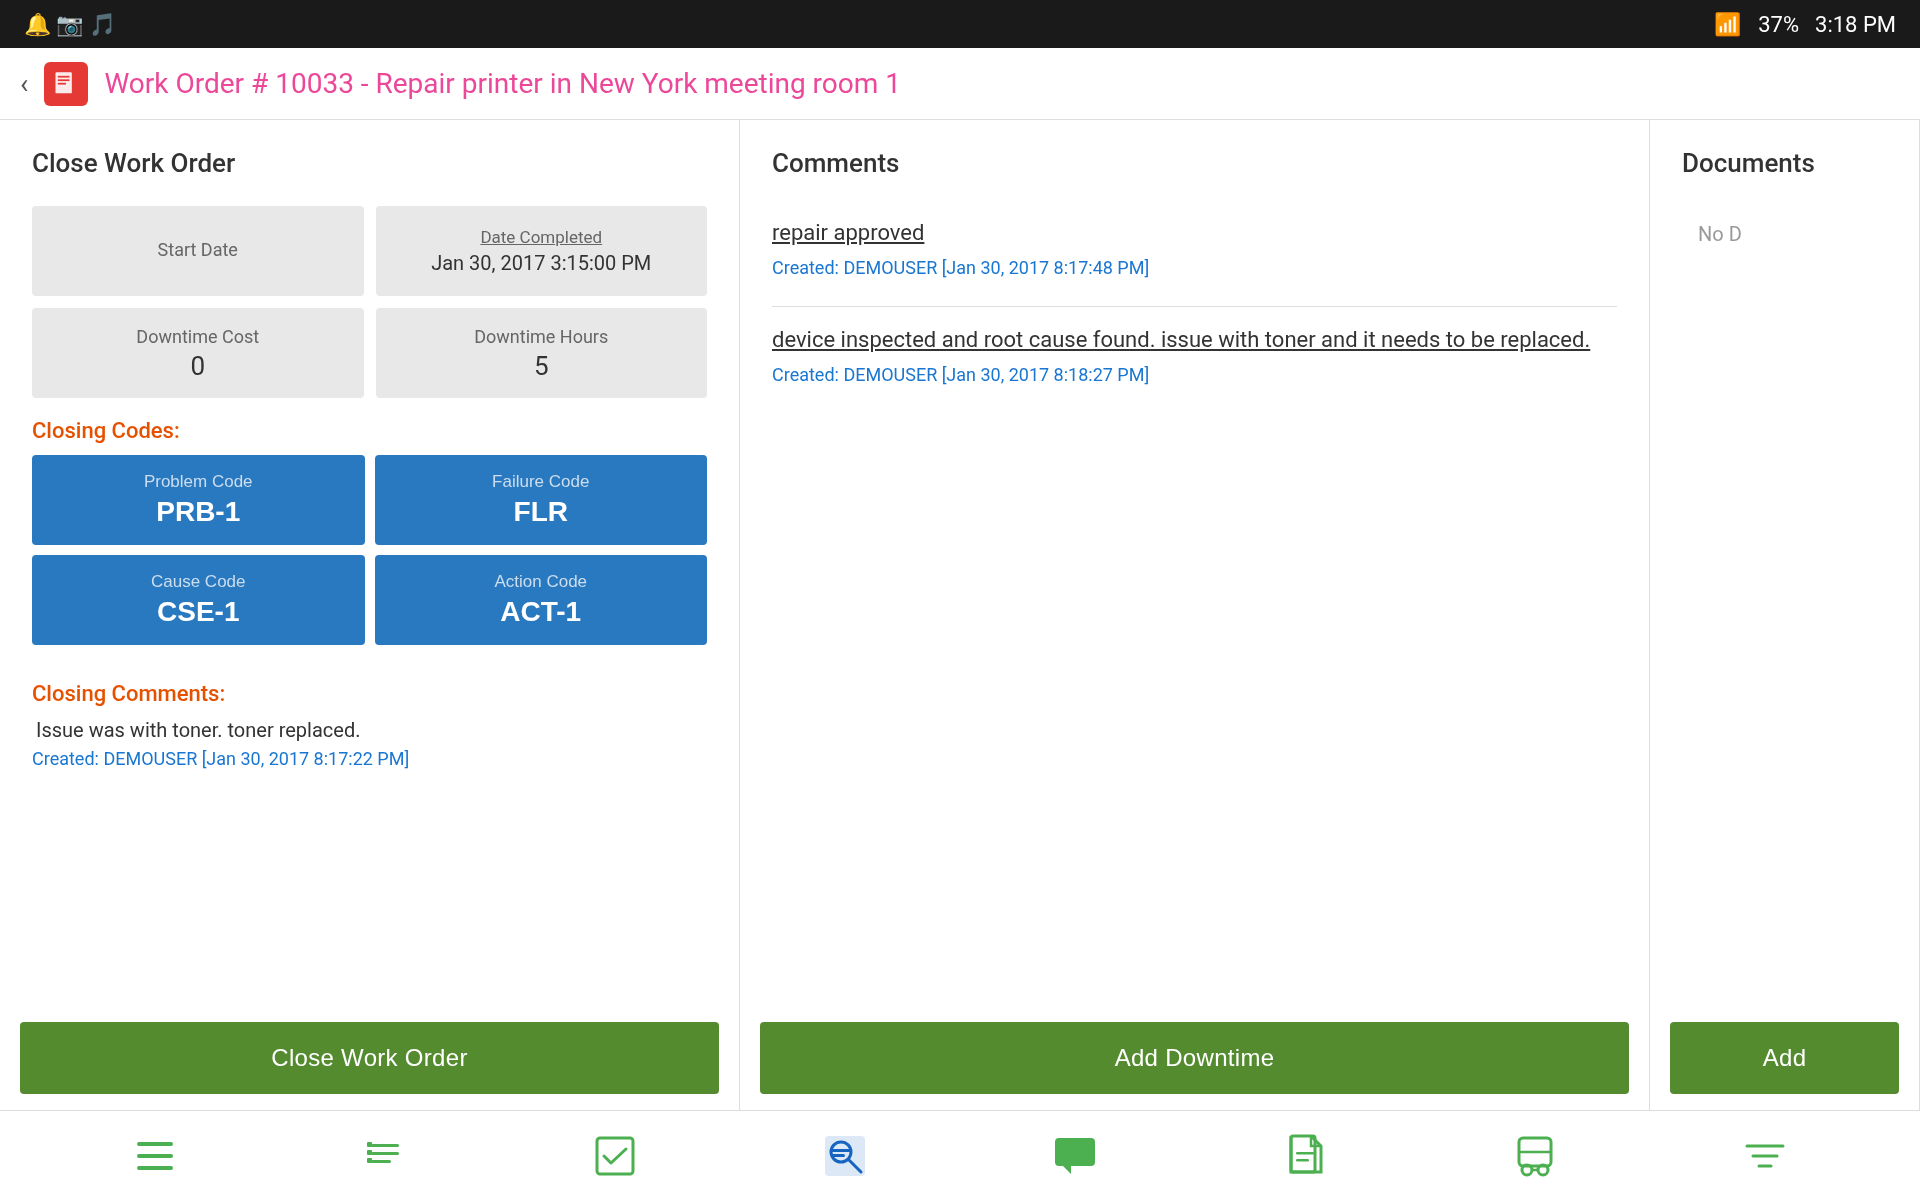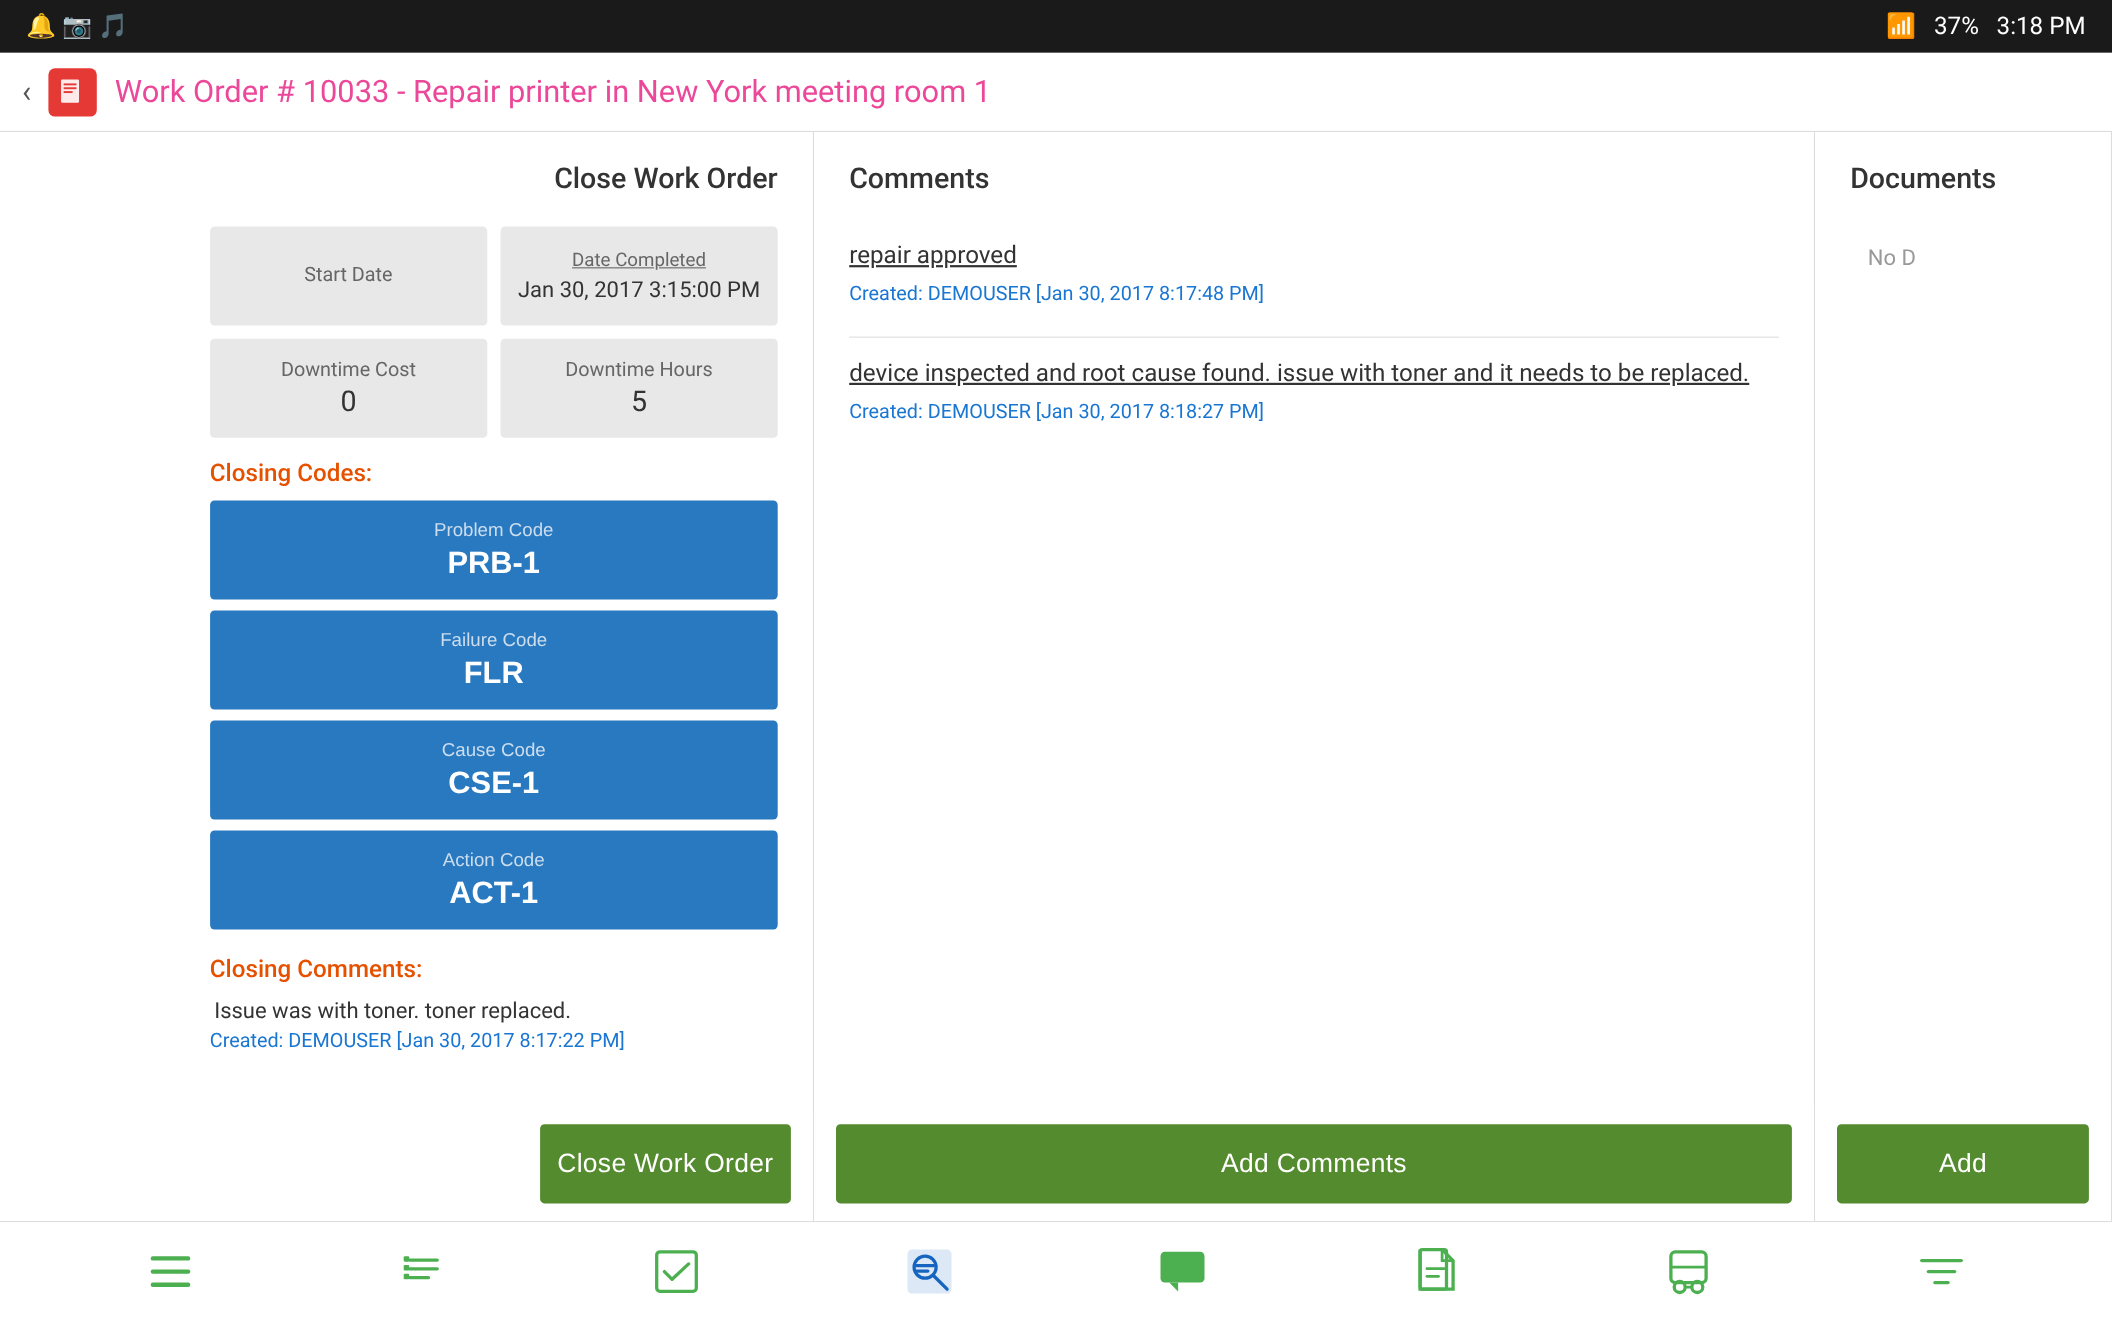--- a/index.html
+++ b/index.html
@@ -69,21 +69,20 @@
     
     .panel {
       display: flex;
       flex-direction: column;
       background: white;
       border-right: 1px solid #ddd;
     }
     .panel-left {
       width: 740px;
       flex-shrink: 0;
-      align-items: flex-end;
     }
     .panel-center {
       flex: 1;
       gap: 12px;
     }
     .panel-right {
       width: 270px;
       flex-shrink: 0;
       justify-content: center;
     }
@@ -135,23 +134,23 @@
 
     
     .section-label {
       font-size: 22px;
       color: #e65100;
       font-weight: 500;
       margin-bottom: 12px;
     }
     .codes-grid {
       display: grid;
-      grid-template-columns: 1fr;
+      grid-template-columns: 1fr 1fr;
       gap: 10px;
-      margin-bottom: 24px;
+      margin-bottom: 36px;
     }
     .code-btn {
       background: #2979c1;
       border-radius: 4px;
       padding: 14px 12px;
       display: flex;
       flex-direction: column;
       align-items: center;
       justify-content: center;
       min-height: 90px;
@@ -337,21 +336,21 @@
         <p class="comment-meta">Created: DEMOUSER [Jan 30, 2017 8:17:48 PM]</p>
       </div>
       <hr class="comment-separator">
       <div class="comment-block">
         <p class="comment-main-text">device inspected and root cause found. issue with toner and it needs to be replaced.</p>
         <p class="comment-meta">Created: DEMOUSER [Jan 30, 2017 8:18:27 PM]</p>
       </div>
 
     </div>
     <div class="panel-footer">
-      <button class="btn-green">Add Comments</button>
+      <button class="btn-green">Add Downtime</button>
     </div>
   </div>
 
   <div class="panel panel-right">
     <div class="panel-header">Documents</div>
     <div class="panel-body">
       <p class="no-docs-text">No D</p>
     </div>
     <div class="panel-footer">
       <button class="btn-green">Add</button>

